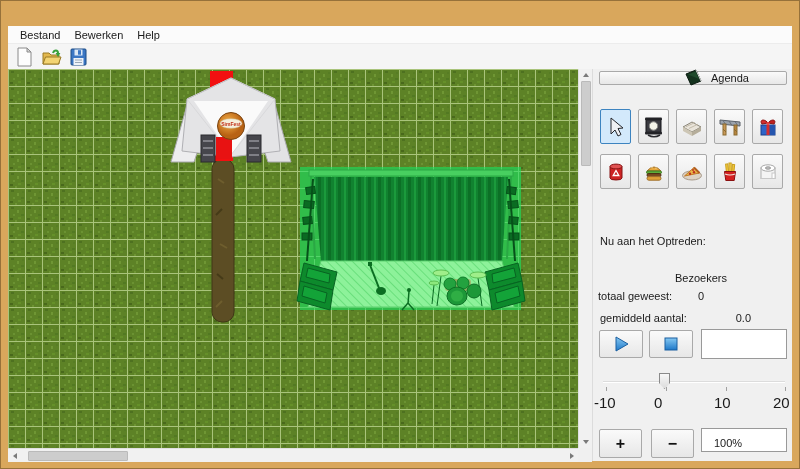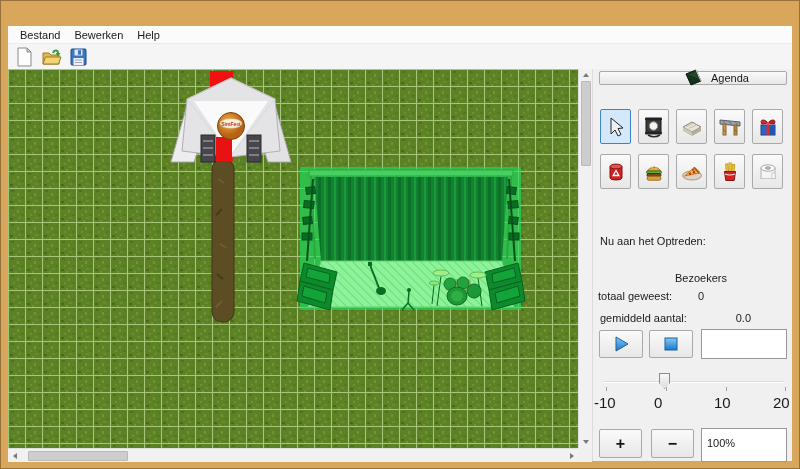--- a/index.html
+++ b/index.html
@@ -86,22 +86,22 @@
                   background:linear-gradient(#f8f8f8,#dcdcdc); border:1px solid #8a8a8a;
                   clip-path:polygon(0 0,100% 0,100% 62%,50% 100%,0 62%); }
   .tick { position:absolute; top:318px; width:1px; height:4px; background:#a0a0a0; }
   .tk1{left:13px;} .tk2{left:73px;} .tk3{left:133px;} .tk4{left:192px;}
   .s-lbl { position:absolute; top:325px; width:24px; text-align:left; font-size:15px; color:#1a1a1a; }
   .sl1{left:1px;} .sl2{left:61px;} .sl3{left:121px;} .sl4{left:180px;}
 
   .zoom-btn { position:absolute; top:360px; width:43px; height:29px; font-size:16px; font-weight:bold;
               color:#111; display:flex; align-items:center; justify-content:center; }
   .zoom-in { left:6px; } .zoom-out { left:58px; }
-  .zoom-field { position:absolute; top:359px; left:108px; right:5px; height:34px; background:#fff;
-                border:1px solid #999; font-size:11px; padding-left:5px; line-height:29px; color:#1a1a1a;
+  .zoom-field { position:absolute; top:359px; left:108px; right:5px; height:24px; background:#fff;
+                border:1px solid #999; font-size:11px; padding-left:12px; line-height:29px; color:#1a1a1a;
                 font-family:"Liberation Sans", sans-serif; }
 </style>
 </head>
 <body>
 
 <div class="window">
 
 
   <div class="client">
 

